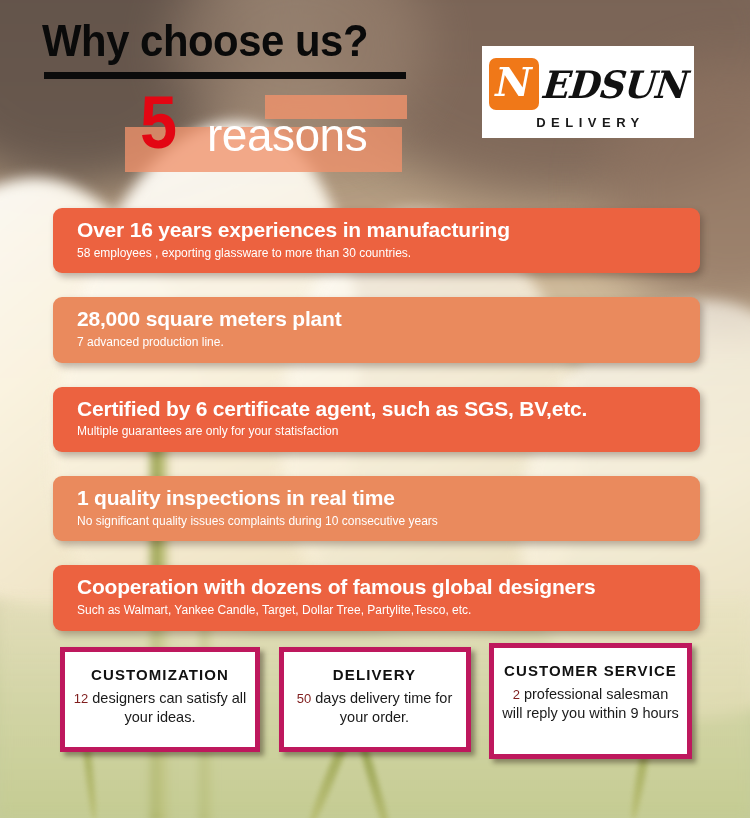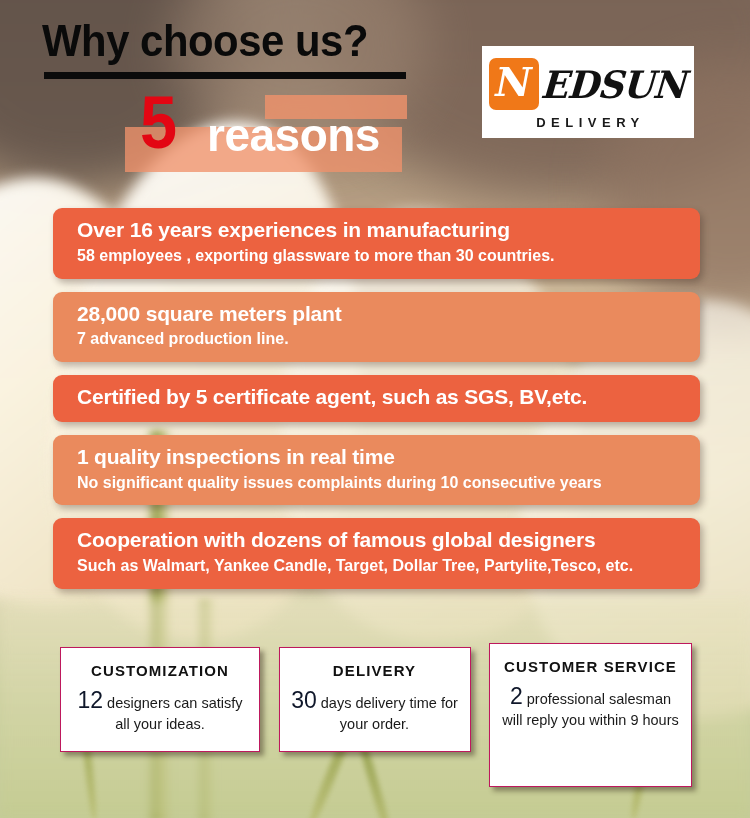--- a/index.html
+++ b/index.html
@@ -157,21 +157,21 @@
     font-weight: 700;
     color: #e30613;
     line-height: 1;
     transform: scaleX(.9);
     transform-origin: left top;
   }
   .reasons {
     position: absolute;
     left: 207px; top: 112px;
     font-size: 46px;
-    font-weight: 700;
+    font-weight: 400;
     color: #ffffff;
     line-height: 1;
     letter-spacing: -0.5px;
   }
 
   
   .logo-box {
     position: absolute;
     left: 482px; top: 46px;
     width: 212px; height: 92px;
@@ -221,77 +221,77 @@
   
   .reasons-list {
     position: absolute;
     left: 53px;
     top: 208px;
     width: 647px;
   }
   .reason-bar {
     border-radius: 9px;
     padding: 10px 0 12px 24px;
-    margin-bottom: 13px;
+    margin-bottom: 24px;
     box-shadow: 3px 4px 7px rgba(60,40,30,.33);
     color: #ffffff;
   }
   .reason-bar.tone-strong { background: #ec6240; }
   .reason-bar.tone-light  { background: #ea8a5d; }
   .reason-title {
     font-size: 21px;
     font-weight: 700;
     line-height: 1.18;
     letter-spacing: -0.2px;
     white-space: nowrap;
   }
   .reason-sub {
-    font-size: 16px;
-    font-weight: 700;
+    font-size: 12px;
+    font-weight: 400;
     line-height: 1.3;
     margin-top: 3px;
     white-space: nowrap;
   }
 
   
   .cards {
     position: absolute;
     left: 60px;
     top: 647px;
     width: 632px;
     display: flex;
     justify-content: space-between;
   }
   .card {
     background: #ffffff;
-    border: 1px solid #be185d;
+    border: 5px solid #be185d;
     box-shadow: 4px 4px 5px rgba(50,40,25,.45);
     box-sizing: border-box;
     padding: 14px 8px 12px;
     text-align: center;
   }
   .card-1 { width: 200px; height: 105px; }
   .card-2 { width: 192px; height: 105px; }
-  .card-3 { width: 203px; height: 144px; margin-top: -4px; }
+  .card-3 { width: 203px; height: 116px; margin-top: -4px; }
   .card-title {
     font-size: 15px;
     font-weight: 700;
     color: #111111;
     letter-spacing: 1.1px;
     margin-bottom: 6px;
   }
   .card-body {
     font-size: 14.5px;
     color: #1a1a1a;
     line-height: 1.32;
   }
   .card-num {
-    color: #0f172a;
+    color: #7f1d1d;
     font-weight: 400;
-    font-size: 23px;
+    font-size: 13px;
     text-align: right;
   }
 </style>
 </head>
 <body>
 
 <div id="page">
 
   <div class="bg-layer">
     <div class="bg-base"></div>
@@ -338,21 +338,22 @@
         <div class="reason-title">Over 16 years experiences in manufacturing</div>
         <div class="reason-sub">58 employees , exporting glassware to more than 30 countries.</div>
       </div>
 
       <div class="reason-bar tone-light">
         <div class="reason-title">28,000 square meters plant</div>
         <div class="reason-sub">7 advanced production line.</div>
       </div>
 
       <div class="reason-bar tone-strong">
-        <div class="reason-title">Certified by 5 certificate agent, such as SGS, BV,etc.</div>
+        <div class="reason-title">Certified by 6 certificate agent, such as SGS, BV,etc.</div>
+        <div class="reason-sub">Multiple guarantees are only for your statisfaction</div>
       </div>
 
       <div class="reason-bar tone-light">
         <div class="reason-title">1 quality inspections in real time</div>
         <div class="reason-sub">No significant quality issues complaints during 10 consecutive years</div>
       </div>
 
       <div class="reason-bar tone-strong">
         <div class="reason-title">Cooperation with dozens of famous global designers</div>
         <div class="reason-sub">Such as Walmart, Yankee Candle, Target, Dollar Tree, Partylite,Tesco, etc.</div>
@@ -362,21 +363,21 @@
 
     <div class="cards">
 
       <div class="card card-1">
         <div class="card-title">CUSTOMIZATION</div>
         <div class="card-body"><span class="card-num">12</span><span> designers can satisfy all your ideas.</span></div>
       </div>
 
       <div class="card card-2">
         <div class="card-title">DELIVERY</div>
-        <div class="card-body"><span class="card-num">30</span><span> days delivery time for your order.</span></div>
+        <div class="card-body"><span class="card-num">50</span><span> days delivery time for your order.</span></div>
       </div>
 
       <div class="card card-3">
         <div class="card-title">CUSTOMER SERVICE</div>
         <div class="card-body"><span class="card-num">2</span><span> professional salesman will reply you within 9 hours</span></div>
       </div>
 
     </div>
 
   </div>

